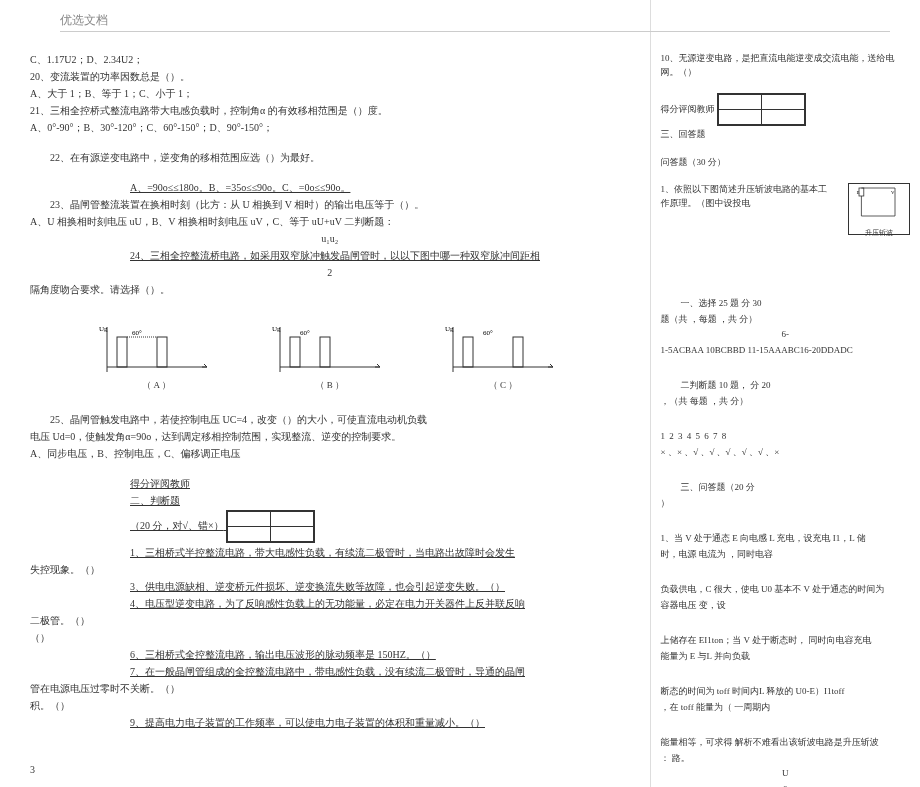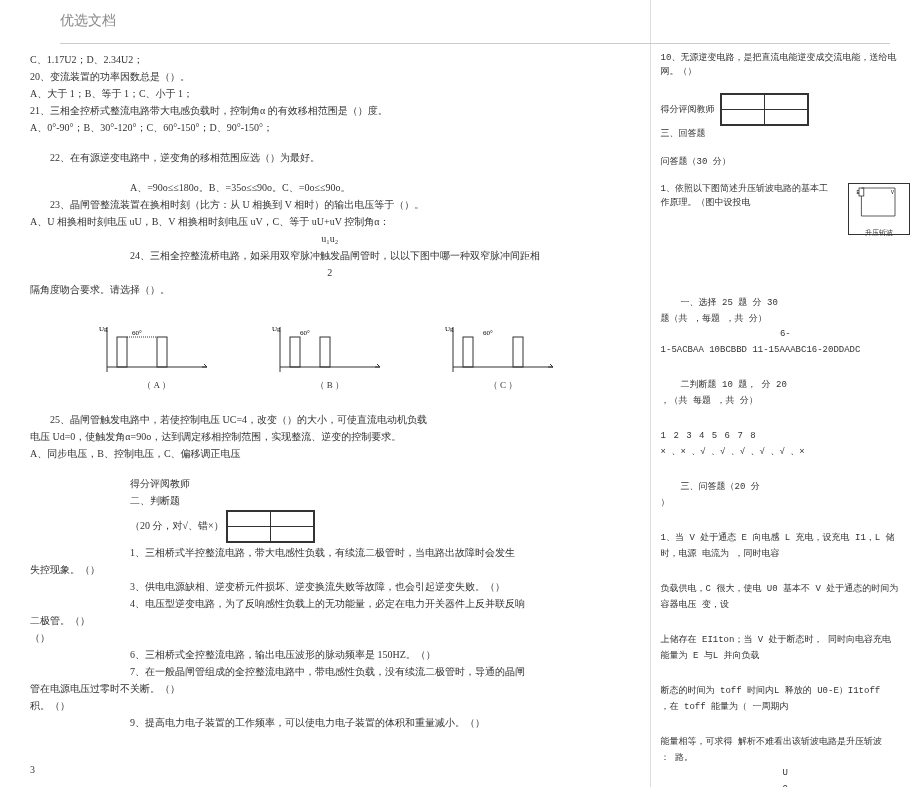--- a/index.html
+++ b/index.html
@@ -14,42 +14,41 @@
     width: 920px;
     height: 787px;
     background: #fff;
     position: relative;
     display: flex;
   }
   .header {
     position: absolute;
     top: 12px;
     left: 60px;
-    font-size: 14px;
+    font-size: 12px;
     color: #888;
     border-bottom: 1px solid #ccc;
     width: 830px;
-    padding-bottom: 13px;
+    padding-bottom: 2px;
   }
   .col-left {
     width: 676px;
     padding: 50px 20px 20px 30px;
     box-sizing: border-box;
     border-right: 1px solid #ddd;
   }
   .col-right {
     width: 280px;
     padding: 50px 10px 28px 10px;
     box-sizing: border-box;
     font-size: 9px;
-    font-family: Liberation Mono, monospace;
   }
   .line { margin: 2px 0; line-height: 1.5; }
   .indent1 { padding-left: 20px; }
-  .indent2 { padding-left: 100px; }
+  .indent2 { padding-left: 100px; text-decoration: underline; }
   .center { text-align: center; }
   .diagram-row {
     display: flex;
     justify-content: space-around;
     margin: 20px 40px;
     align-items: flex-end;
   }
   .diagram {
     width: 120px;
     height: 60px;
@@ -96,21 +95,21 @@
     <div class="line">C、1.17U2；D、2.34U2；</div>
     <div class="line">20、变流装置的功率因数总是（）。</div>
     <div class="line">A、大于 1；B、等于 1；C、小于 1；</div>
     <div class="line">21、三相全控桥式整流电路带大电感负载时，控制角α 的有效移相范围是（）度。</div>
     <div class="line">A、0°-90°；B、30°-120°；C、60°-150°；D、90°-150°；</div>
     <br>
     <div class="line indent1">22、在有源逆变电路中，逆变角的移相范围应选（）为最好。</div>
     <br>
     <div class="line indent2">A、=90o≤≤180o。B、=35o≤≤90o。C、=0o≤≤90o。</div>
     <div class="line indent1">23、晶闸管整流装置在换相时刻（比方：从 U 相换到 V 相时）的输出电压等于（）。</div>
-    <div class="line">A、U 相换相时刻电压 uU，B、V 相换相时刻电压 uV，C、等于 uU+uV 控制角α：</div>
+    <div class="line">A、U 相换相时刻电压 uU，B、V 相换相时刻电压 uV，C、等于 uU+uV 二判断题：</div>
     <div class="line center">u₁u₂</div>
     <div class="line indent2">24、三相全控整流桥电路，如采用双窄脉冲触发晶闸管时，以以下图中哪一种双窄脉冲间距相</div>
     <div class="line" style="text-align:center">2</div>
     <div class="line">隔角度吻合要求。请选择（）。</div>
 
     <div class="diagram-row">
       <div>
         <div class="diagram">
           <svg viewBox="0 0 120 60">
             <line x1="10" y1="50" x2="110" y2="50" stroke="#333" stroke-width="1"></line>

